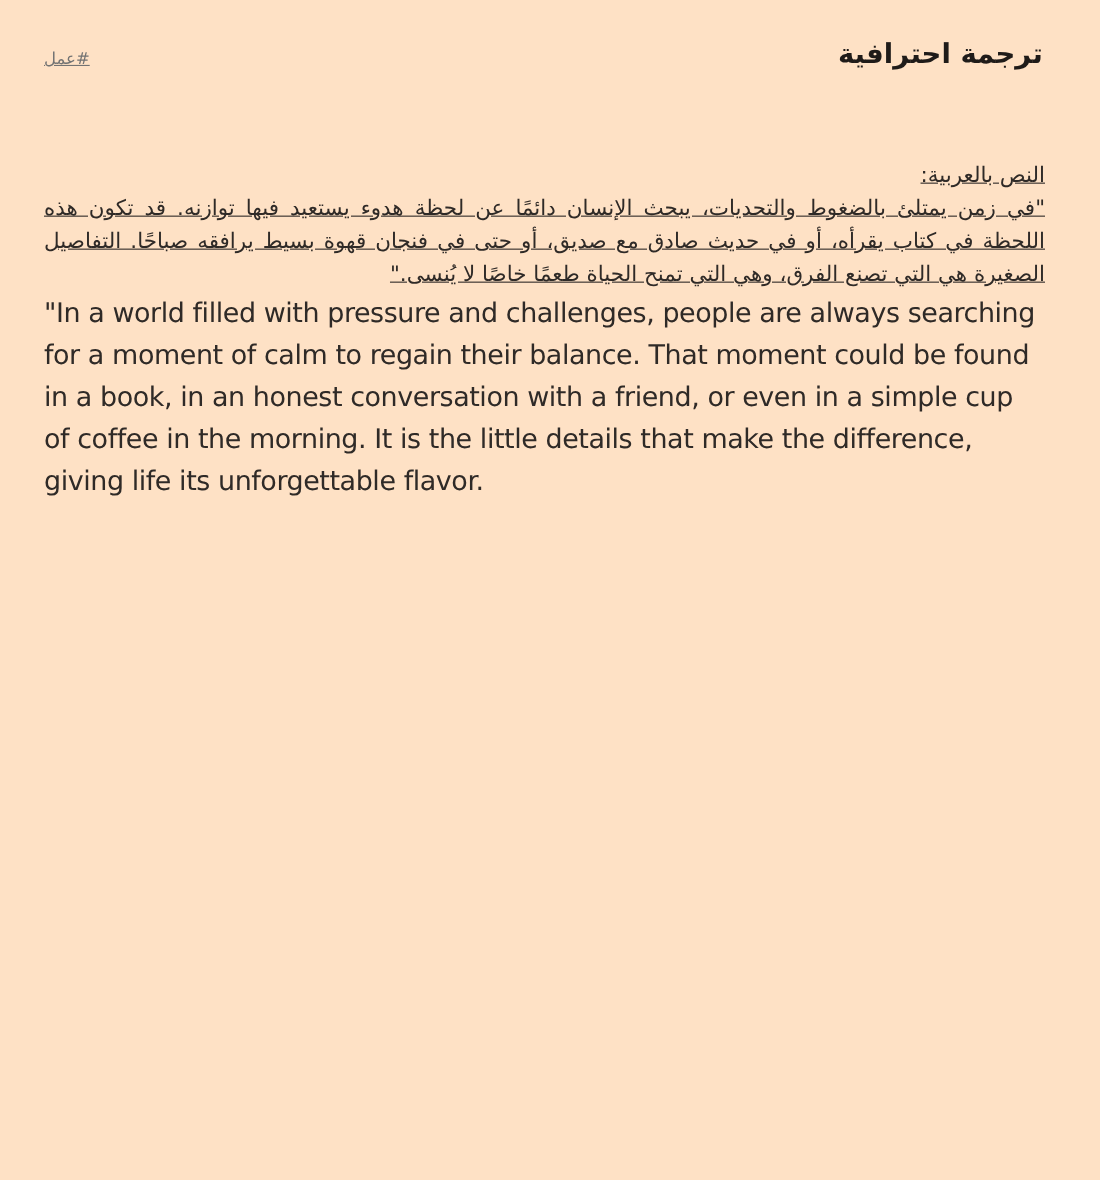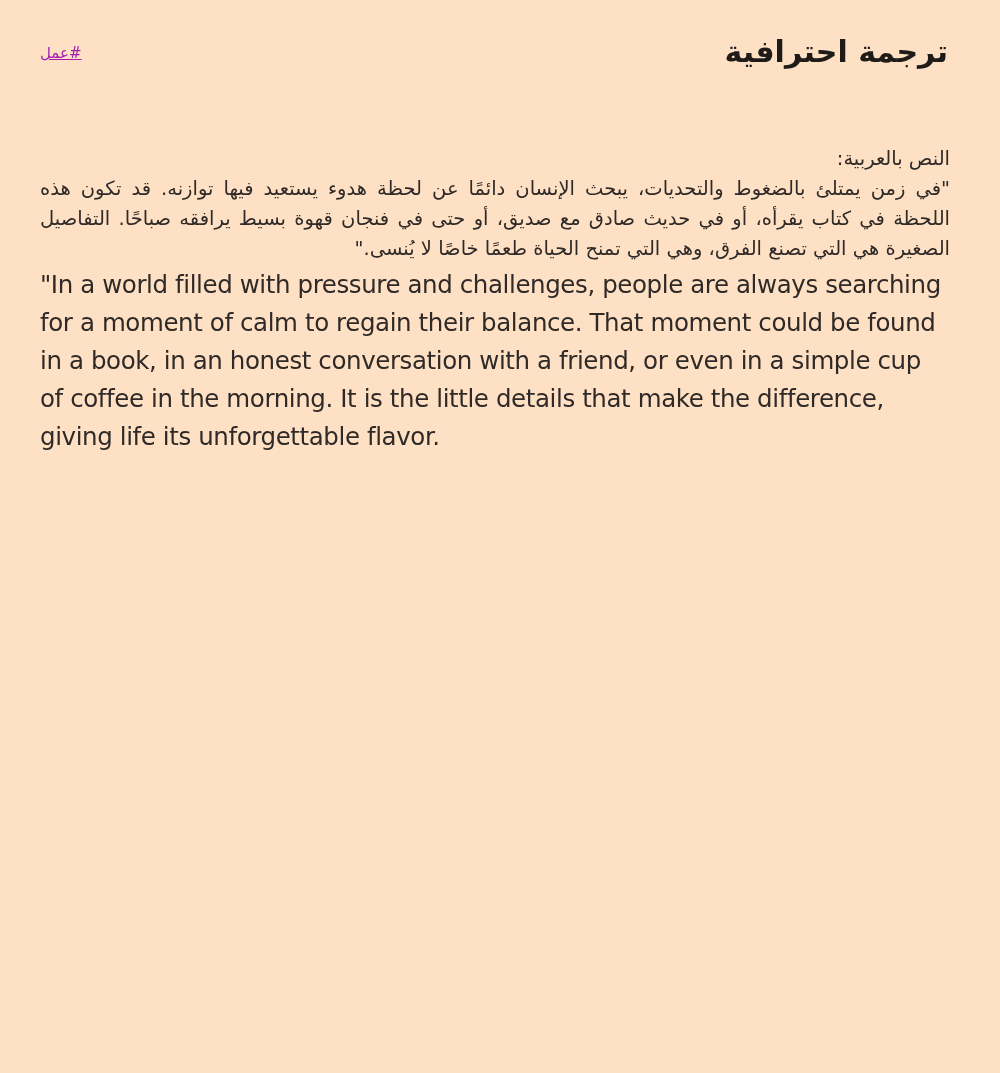--- a/index.html
+++ b/index.html
@@ -21,53 +21,54 @@
       left: 0;
       width: 1000px;
       height: 50px;
     }
     .title {
       position: absolute;
       right: 52px;
       top: 4px;
       font-family: "DejaVu Sans", sans-serif;
       font-weight: bold;
-      font-size: 30px;
+      font-size: 25px;
       color: #1f1b19;
       direction: rtl;
       white-space: nowrap;
       text-align: center;
     }
     .tag {
       position: absolute;
       left: 40px;
       top: 14px;
       font-family: "DejaVu Sans", sans-serif;
       font-size: 15px;
-      color: #a21caf;
+      color: #737373;
       direction: rtl;
       white-space: nowrap;
       text-decoration: underline;
     }
     .content {
       position: absolute;
       top: 144px;
       left: 40px;
       width: 910px;
     }
     .arabic-label,
     .arabic-body,
     .english-label {
       direction: rtl;
       text-align: right;
       font-family: "DejaVu Sans", sans-serif;
       font-size: 19.5px;
       line-height: 30px;
       color: #2f2a27;
       margin: 0;
+      text-decoration: underline;
     }
     .arabic-body {
       text-align: justify;
       text-align-last: right;
     }
     .english-body {
       direction: ltr;
       text-align: left;
       font-family: "DejaVu Sans", sans-serif;
       font-size: 24.5px;

